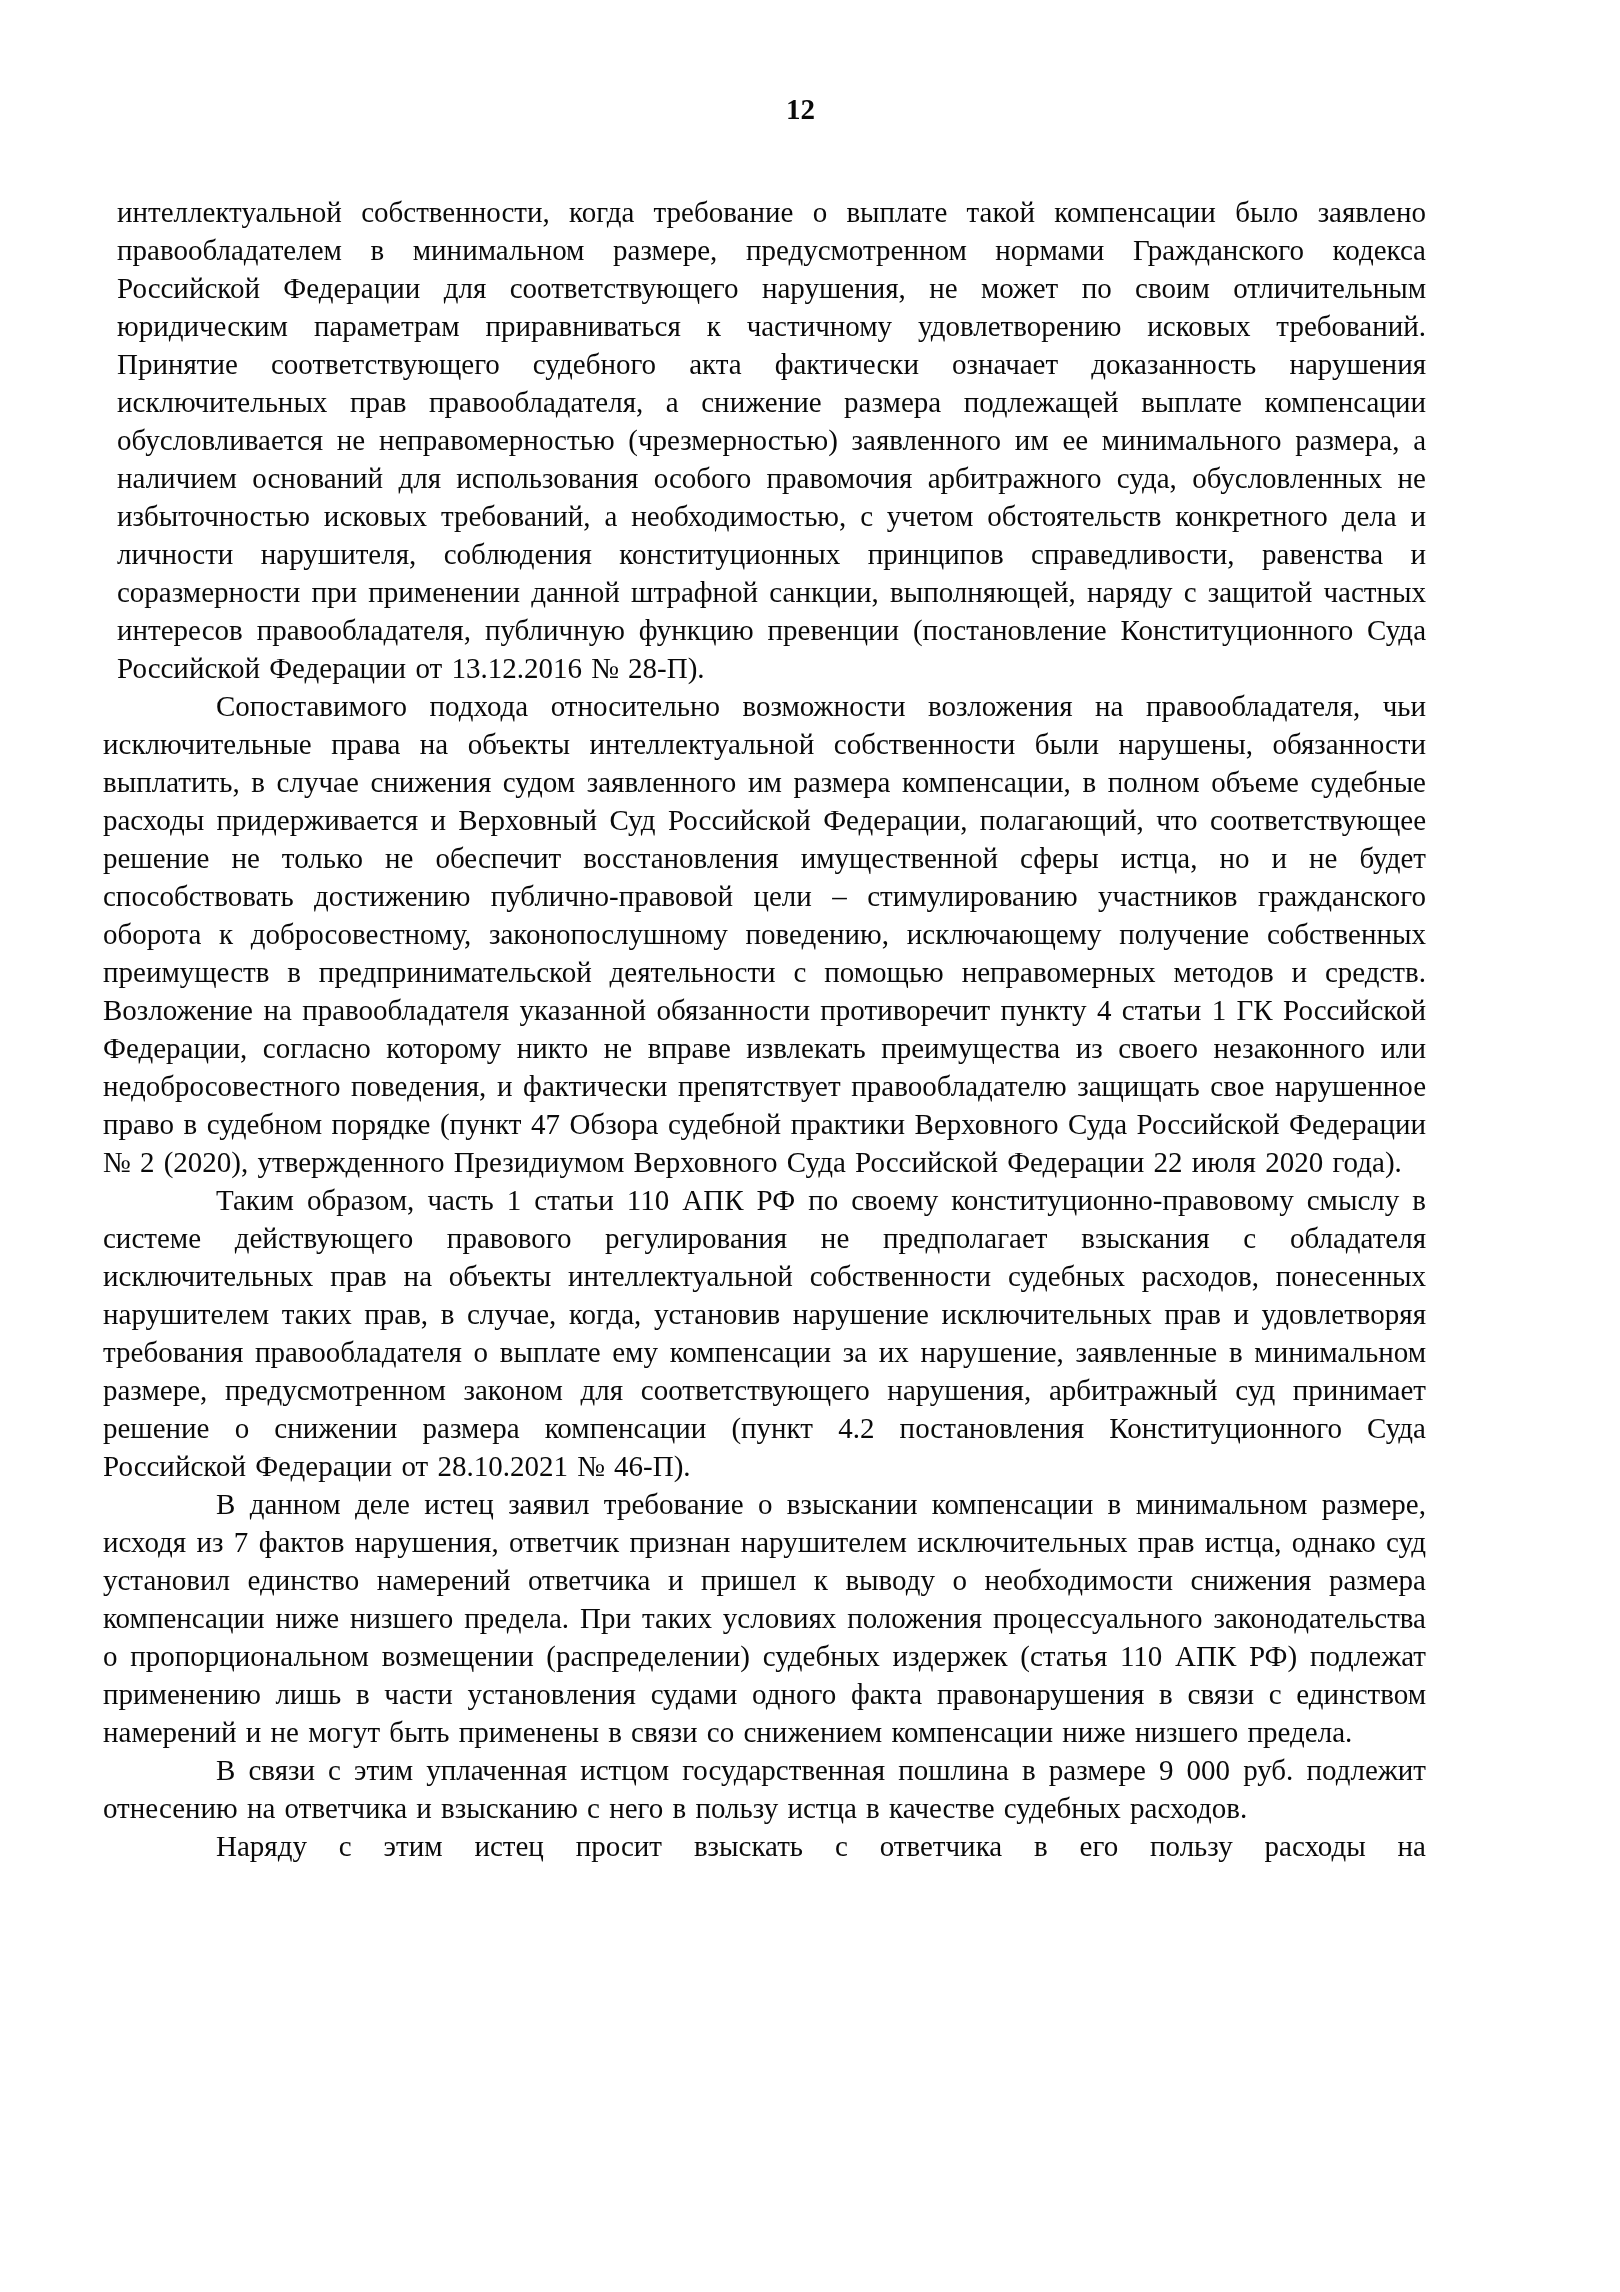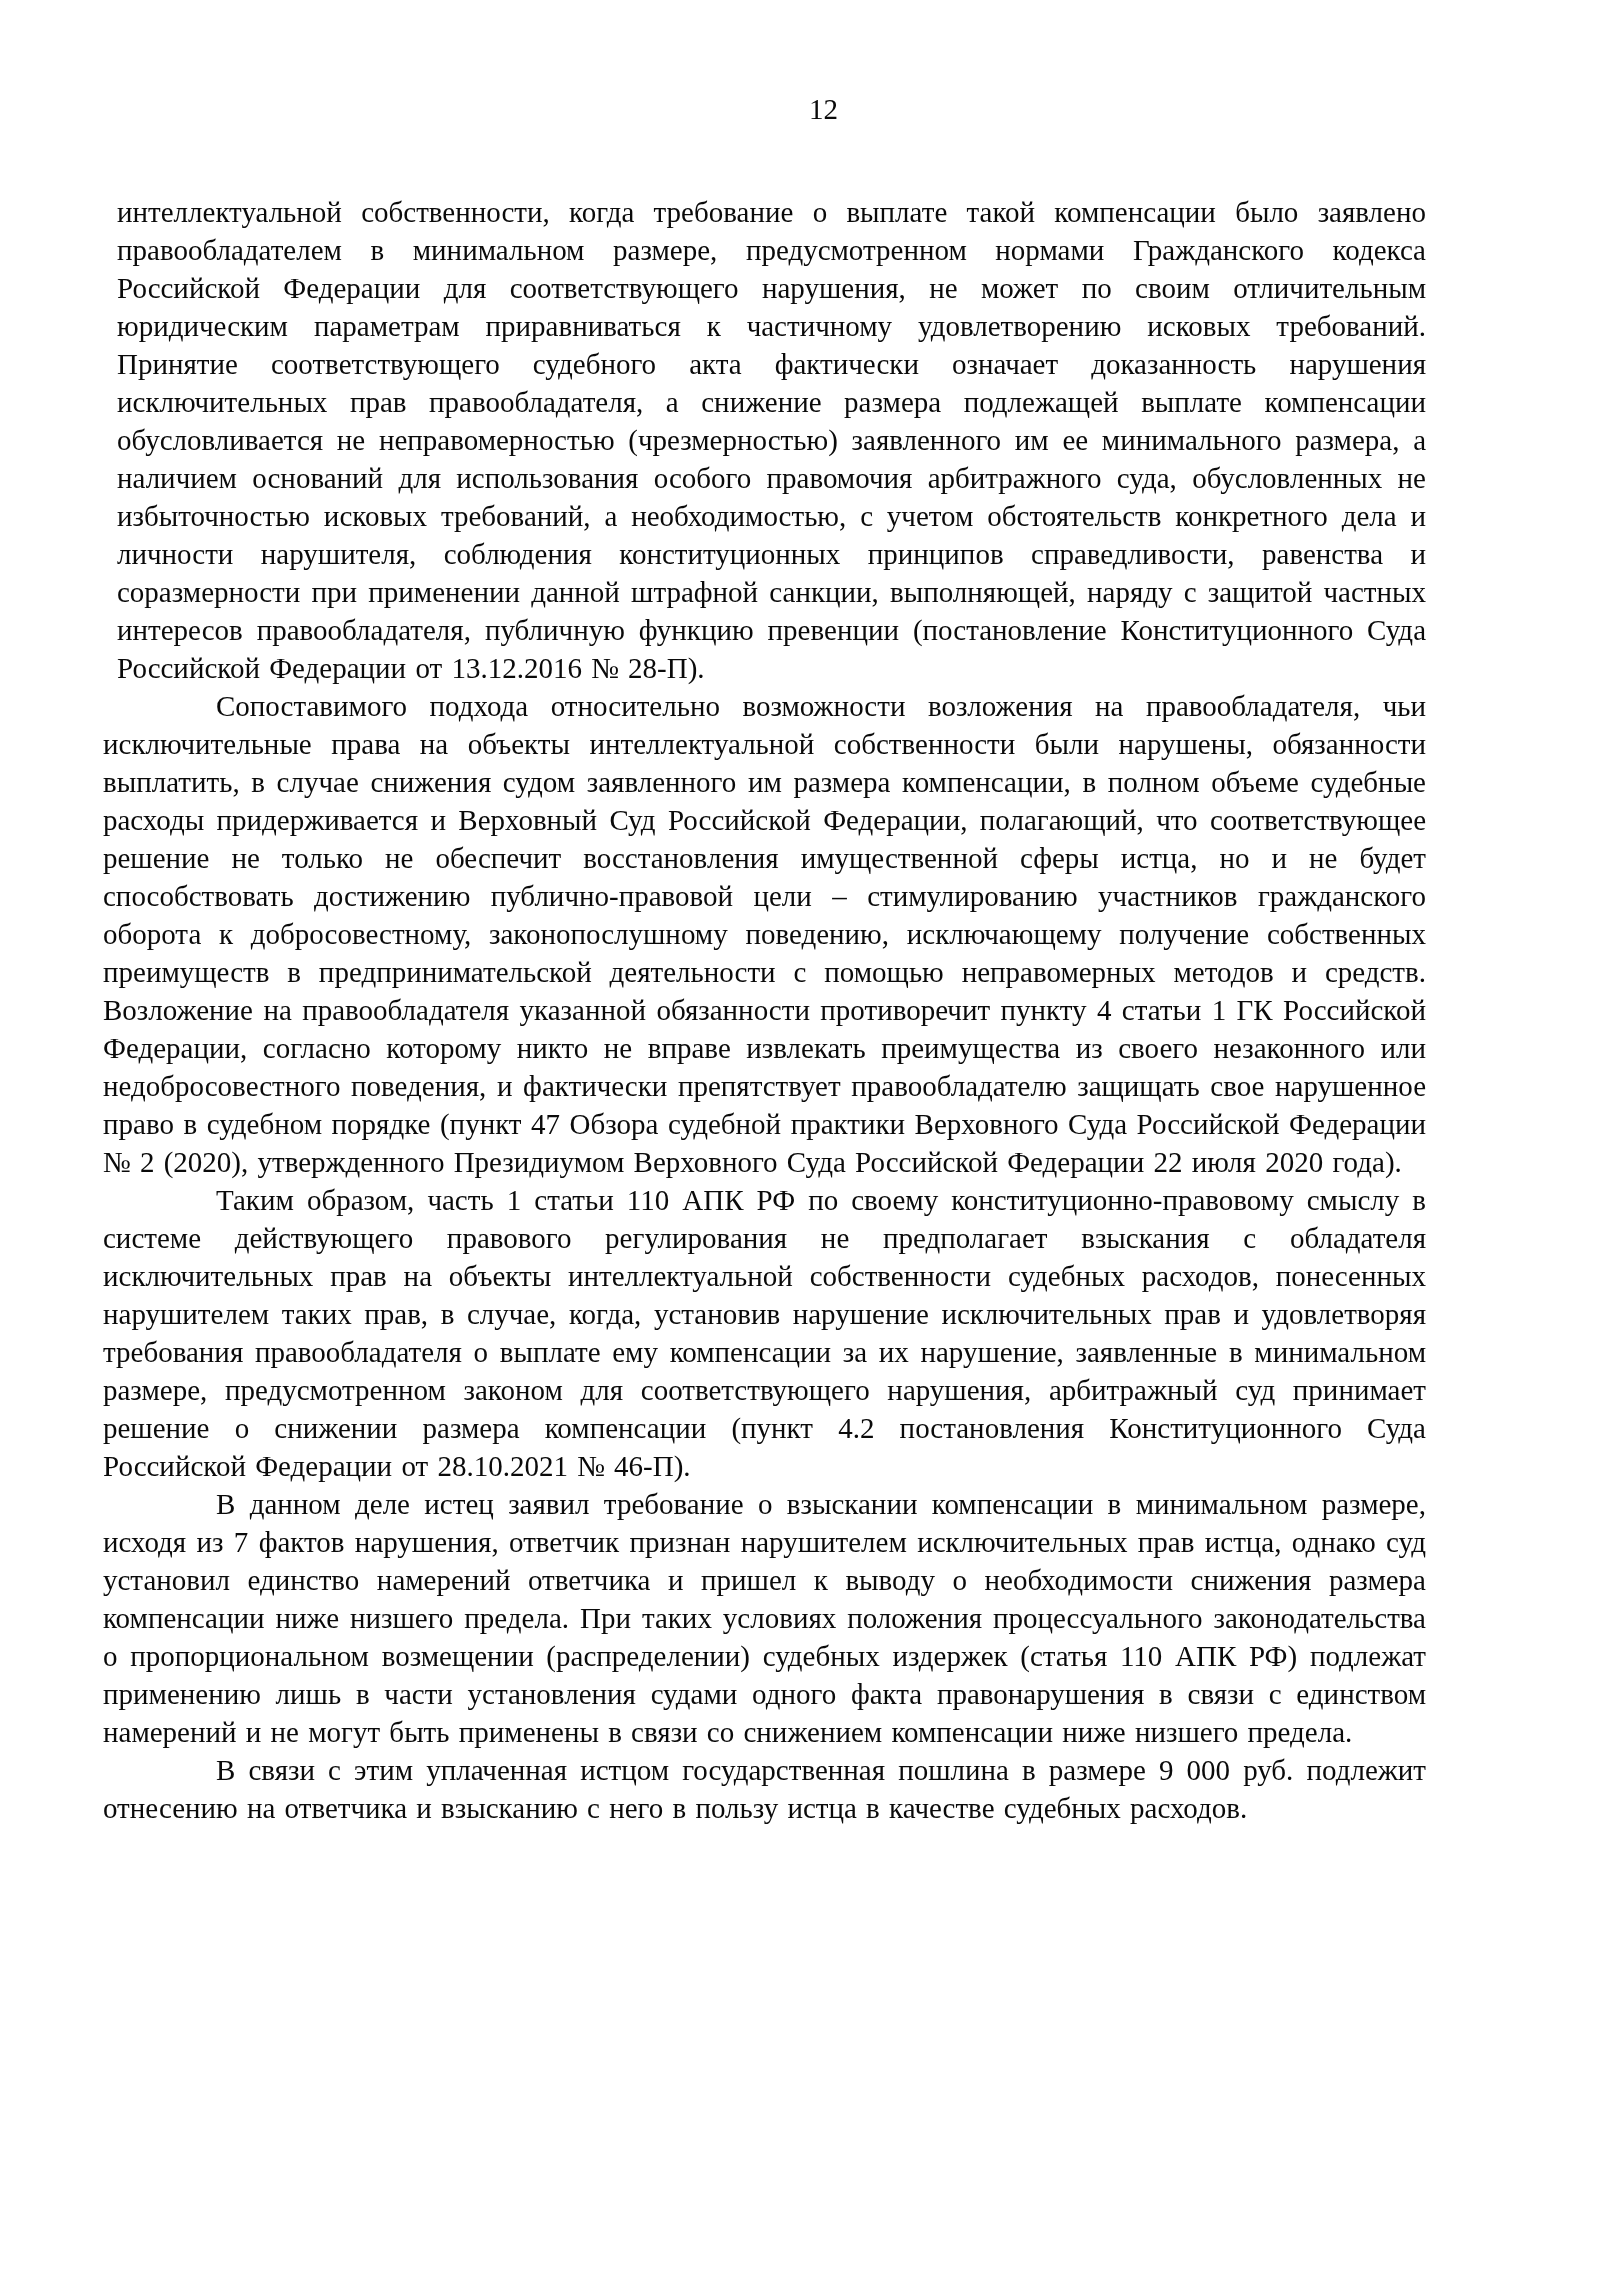--- a/index.html
+++ b/index.html
@@ -17,22 +17,23 @@
     padding: 90px 194px 0 103px;
     font-family: "Liberation Serif", "DejaVu Serif", serif;
     font-size: 29px;
     line-height: 38px;
     color: #0a0a0a;
     overflow: hidden;
   }
   .page-number {
     text-align: center;
     position: relative;
-    left: 59px;
+    left: 36px;
     margin: 0 0 65px 0;
+    font-weight: bold;
   }
   .doc-body p {
     margin: 0;
     text-align: justify;
     text-indent: 113px;
     word-spacing: 2px;
   }
   .doc-body p.no-indent {
     text-indent: 0;
     margin-left: 14px;
@@ -46,15 +47,16 @@
 
 <div class="page">
   <div class="page-number">12</div>
 
   <div class="doc-body">
     <p class="no-indent">интеллектуальной собственности, когда требование о выплате такой компенсации было заявлено правообладателем в минимальном размере, предусмотренном нормами Гражданского кодекса Российской Федерации для соответствующего нарушения, не может по своим отличительным юридическим параметрам приравниваться к частичному удовлетворению исковых требований. Принятие соответствующего судебного акта фактически означает доказанность нарушения исключительных прав правообладателя, а снижение размера подлежащей выплате компенсации обусловливается не неправомерностью (чрезмерностью) заявленного им ее минимального размера, а наличием оснований для использования особого правомочия арбитражного суда, обусловленных не избыточностью исковых требований, а необходимостью, с учетом обстоятельств конкретного дела и личности нарушителя, соблюдения конституционных принципов справедливости, равенства и соразмерности при применении данной штрафной санкции, выполняющей, наряду с защитой частных интересов правообладателя, публичную функцию превенции (постановление Конституционного Суда Российской Федерации от 13.12.2016 № 28-П).</p>
     <p>Сопоставимого подхода относительно возможности возложения на правообладателя, чьи исключительные права на объекты интеллектуальной собственности были нарушены, обязанности выплатить, в случае снижения судом заявленного им размера компенсации, в полном объеме судебные расходы придерживается и Верховный Суд Российской Федерации, полагающий, что соответствующее решение не только не обеспечит восстановления имущественной сферы истца, но и не будет способствовать достижению публично-правовой цели – стимулированию участников гражданского оборота к добросовестному, законопослушному поведению, исключающему получение собственных преимуществ в предпринимательской деятельности с помощью неправомерных методов и средств. Возложение на правообладателя указанной обязанности противоречит пункту 4 статьи 1 ГК Российской Федерации, согласно которому никто не вправе извлекать преимущества из своего незаконного или недобросовестного поведения, и фактически препятствует правообладателю защищать свое нарушенное право в судебном порядке (пункт 47 Обзора судебной практики Верховного Суда Российской Федерации № 2 (2020), утвержденного Президиумом Верховного Суда Российской Федерации 22 июля 2020 года).</p>
     <p>Таким образом, часть 1 статьи 110 АПК РФ по своему конституционно-правовому смыслу в системе действующего правового регулирования не предполагает взыскания с обладателя исключительных прав на объекты интеллектуальной собственности судебных расходов, понесенных нарушителем таких прав, в случае, когда, установив нарушение исключительных прав и удовлетворяя требования правообладателя о выплате ему компенсации за их нарушение, заявленные в минимальном размере, предусмотренном законом для соответствующего нарушения, арбитражный суд принимает решение о снижении размера компенсации (пункт 4.2 постановления Конституционного Суда Российской Федерации от 28.10.2021 № 46-П).</p>
     <p>В данном деле истец заявил требование о взыскании компенсации в минимальном размере, исходя из 7 фактов нарушения, ответчик признан нарушителем исключительных прав истца, однако суд установил единство намерений ответчика и пришел к выводу о необходимости снижения размера компенсации ниже низшего предела. При таких условиях положения процессуального законодательства о пропорциональном возмещении (распределении) судебных издержек (статья 110 АПК РФ) подлежат применению лишь в части установления судами одного факта правонарушения в связи с единством намерений и не могут быть применены в связи со снижением компенсации ниже низшего предела.</p>
     <p>В связи с этим уплаченная истцом государственная пошлина в размере 9 000 руб. подлежит отнесению на ответчика и взысканию с него в пользу истца в качестве судебных расходов.</p>
+    <p class="justify-last">Наряду с этим истец просит взыскать с ответчика в его пользу расходы на</p>
   </div>
 </div>
 
 
 </body></html>

